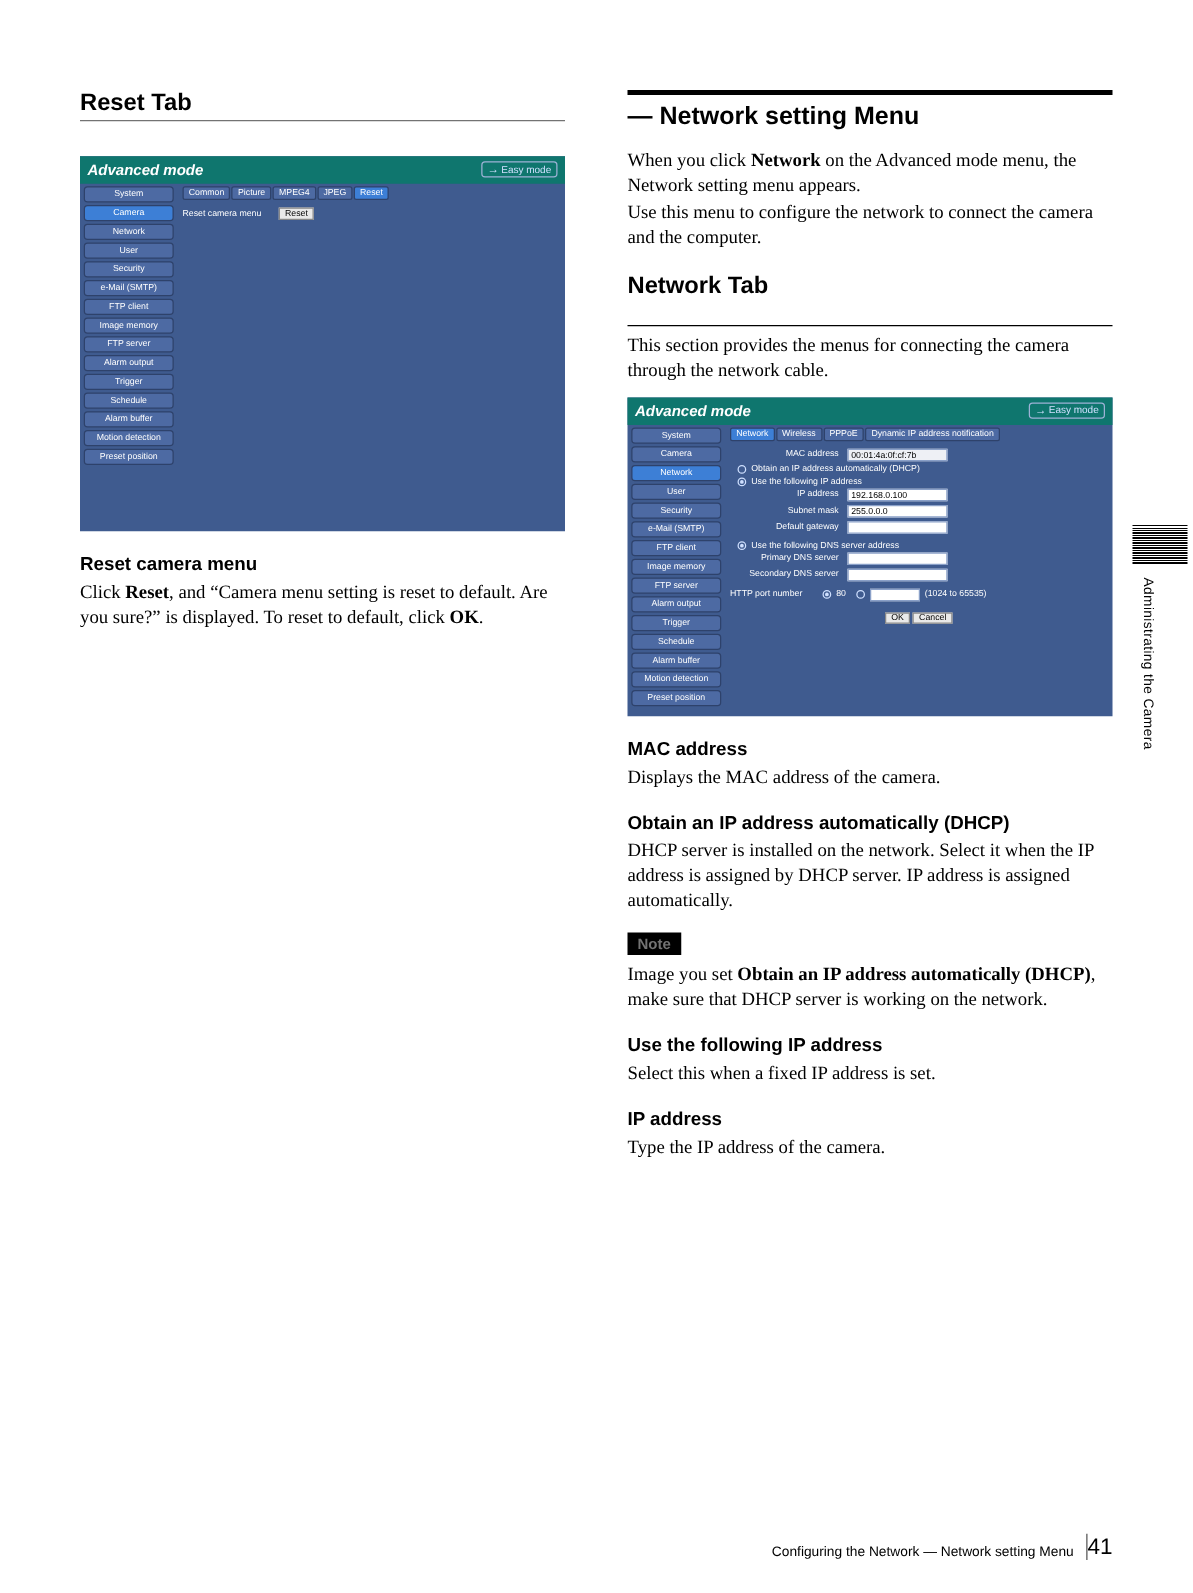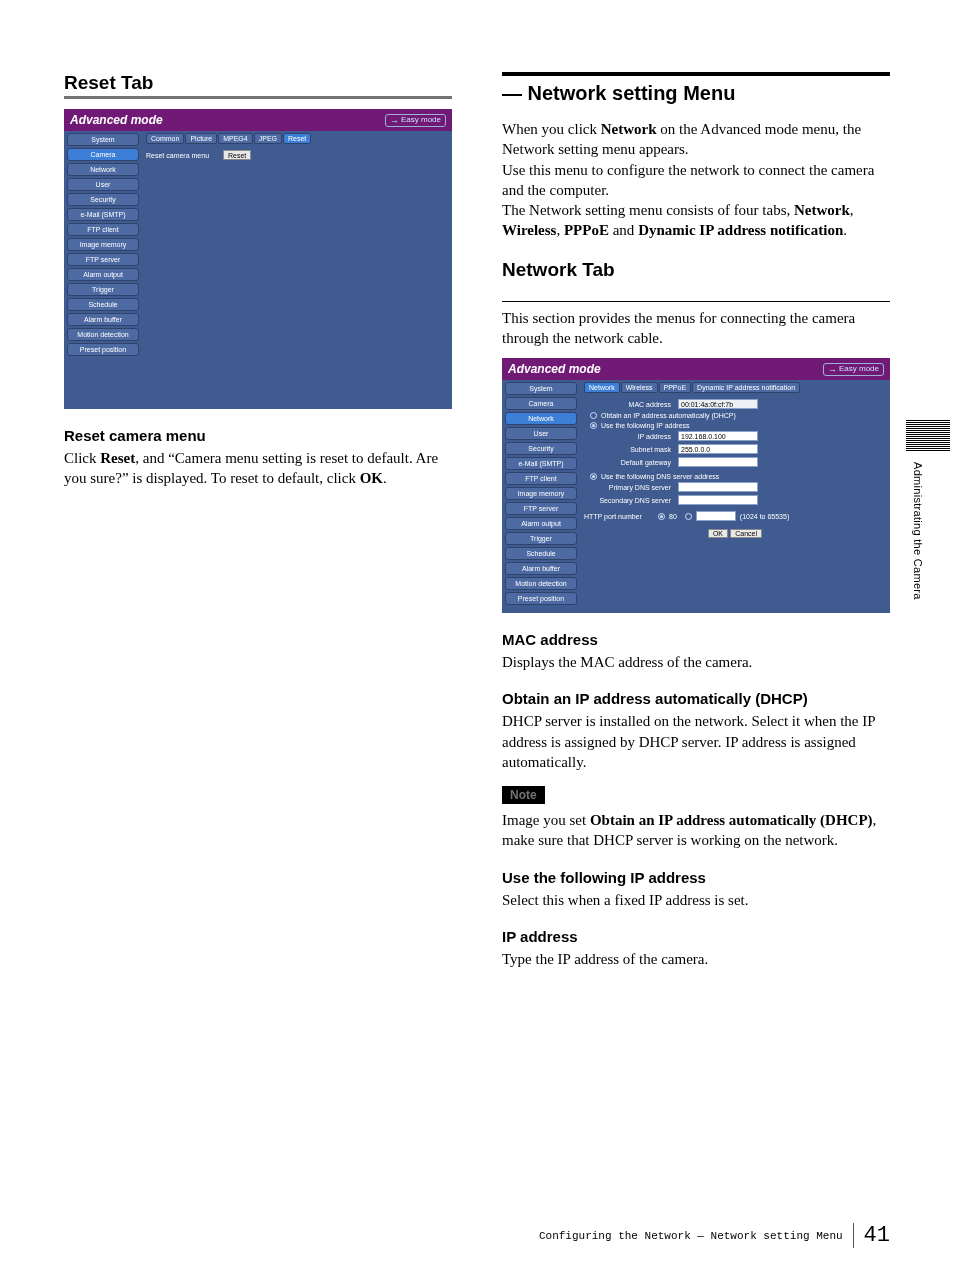--- a/index.html
+++ b/index.html
@@ -19,23 +19,23 @@
   }
   .col {
     flex: 1;
     min-width: 0;
   }
   
   h1.sec-title {
     font-family: Arial, Helvetica, sans-serif;
     font-weight: bold;
     font-size: 19px;
-    border-bottom: 3px solid #737373;
+    border-bottom: 1px solid #737373;
     padding-bottom: 2px;
-    margin-bottom: 10px;
+    margin-bottom: 28px;
   }
   h1.main-title {
     font-family: Arial, Helvetica, sans-serif;
     font-weight: bold;
     font-size: 26px;
     line-height: 1.1;
   }
   .main-title-rule {
     border-top: 4px solid #000;
     margin-bottom: 6px;
@@ -81,24 +81,24 @@
     background: #3f5b8f;
     color: #fff;
     font-family: Arial, Helvetica, sans-serif;
     font-size: 8px;
     width: 100%;
     position: relative;
     margin-bottom: 14px;
   }
   .shot-header {
     display: flex;
-    align-items: center;
+    align-items: flex-start;
     justify-content: space-between;
     padding: 4px 6px;
-    background: #701a75;
+    background: #0f766e;
   }
   .shot-header .mode {
     font-weight: bold;
     font-size: 12px;
     font-style: italic;
   }
   .easy-btn {
     border: 1px solid #9db2d6;
     border-radius: 3px;
     color: #cfe0ff;
@@ -213,26 +213,26 @@
     height: 32px;
     background: repeating-linear-gradient(to bottom, #000 0 1px, #fff 1px 2px);
   }
 
   
   .footer {
     position: absolute;
     bottom: 26px;
     right: 64px;
     display: flex;
-    align-items: center;
+    align-items: flex-end;
     gap: 10px;
-    font-family: Liberation Mono, monospace;
+    font-family: Liberation Sans, sans-serif;
     font-size: 11px;
   }
-  .footer .pnum { font-size: 22px; border-left: 1px solid #555; padding-left: 10px; }
+  .footer .pnum { font-size: 18px; border-left: 1px solid #555; }
 </style>
 </head>
 <body>
 
 <div class="two-col">
 
   <div class="col">
     <h1 class="sec-title">Reset Tab</h1>
 
     <div class="shot" id="shot1" style="height:300px;">
@@ -284,23 +284,20 @@
   </div>
 
   <div class="col">
     <div class="main-title-rule"></div>
     <h2 class="subtitle">— Network setting Menu</h2>
 
     <p>
       <span>When you click </span><span class="bold">Network</span><span> on the Advanced mode menu, the Network setting menu appears.</span>
     </p>
     <p>Use this menu to configure the network to connect the camera and the computer.</p>
-    <p>
-      <span>The Network setting menu consists of four tabs, </span><span class="bold">Network</span><span>, </span><span class="bold">Wireless</span><span>, </span><span class="bold">PPPoE</span><span> and </span><span class="bold">Dynamic IP address notification</span><span>.</span>
-    </p>
 
     <h2 class="tab-title">Network Tab</h2>
     <p>This section provides the menus for connecting the camera through the network cable.</p>
 
     
     <div class="shot" id="shot2" style="margin-top:10px;">
       <div class="shot-header">
         <span class="mode">Advanced mode</span>
         <span class="easy-btn">
             <span class="arrow">→</span>

